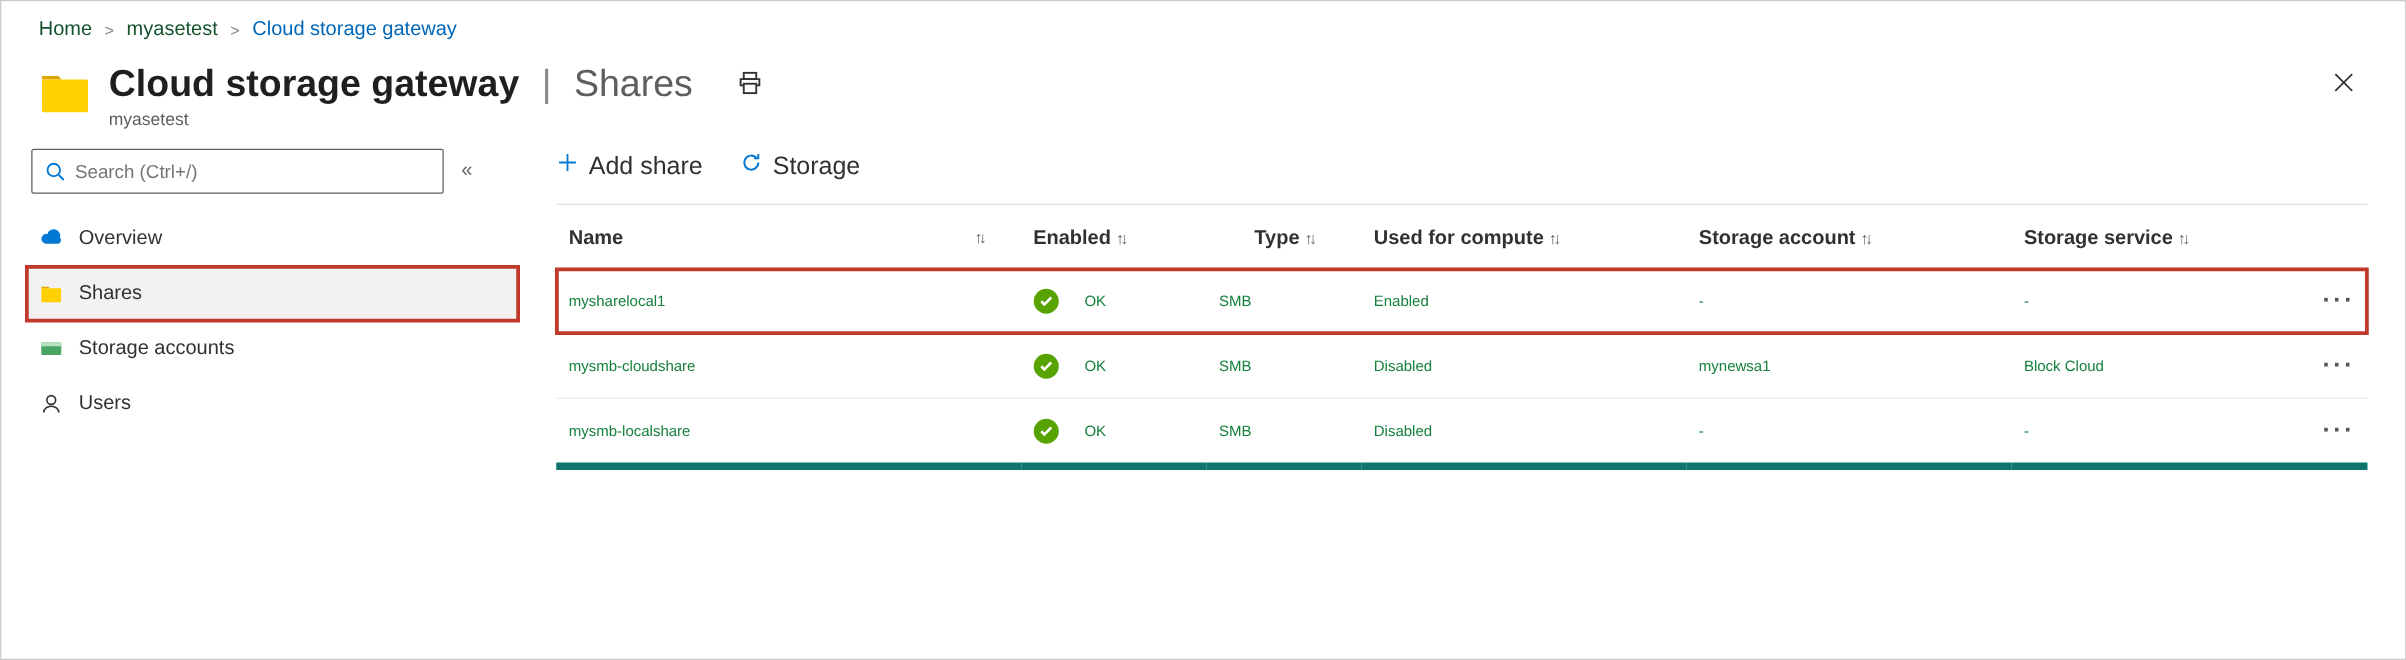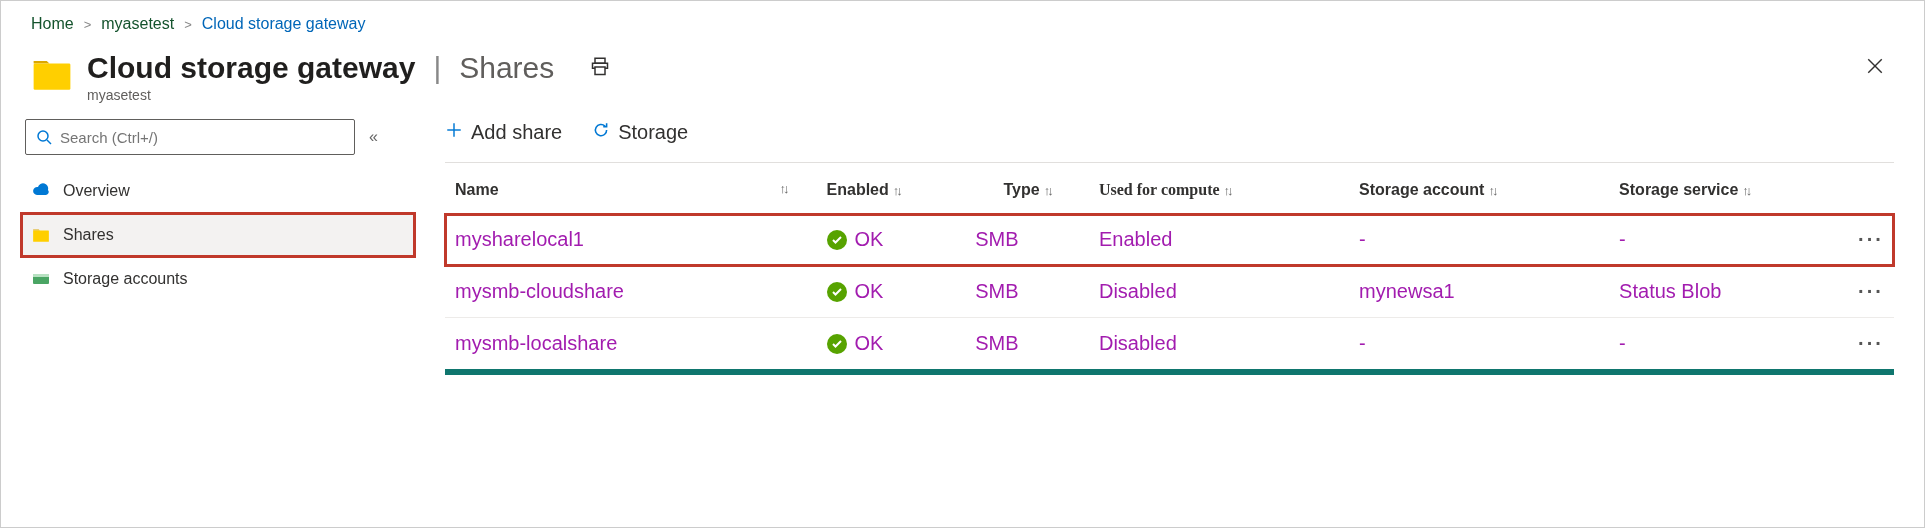--- a/index.html
+++ b/index.html
@@ -179,33 +179,33 @@
   }
   th .sort {
     color: #666;
     font-size: 13px;
     margin-left: 4px;
     letter-spacing: -3px;
   }
   th:first-child .sort { float: right; margin-right: 20px; }
   td {
     padding: 14px 10px;
-    font-size: 20px;
+    font-size: 12px;
     border-top: 1px solid #edebe9;
-    color: #a21caf;
+    color: #15803d;
   }
   tbody tr:last-child td { border-bottom: 6px solid #0f766e; }
   tr.highlight {
     outline: 3px solid #c0392b;
     outline-offset: -2px;
   }
   .status-cell {
     display: flex;
     align-items: center;
-    gap: 8px;
+    gap: 21px;
   }
   .status-ok {
     width: 20px; height: 20px;
     background: #57a300;
     border-radius: 50%;
     display: flex;
     align-items: center;
     justify-content: center;
   }
   .status-ok svg { width: 12px; height: 12px; }
@@ -213,21 +213,21 @@
     text-align: right;
     color: #555;
     font-size: 20px;
     letter-spacing: 2px;
     cursor: pointer;
     font-weight: bold;
   }
   .col-name { width: 300px; }
   .col-status { width: 120px; }
   .col-type { width: 100px; text-align: center; }
-  .col-compute { width: 210px; font-family: Liberation Serif, serif; }
+  .col-compute { width: 210px; }
   .col-account { width: 210px; }
   .col-service { width: 180px; }
   .col-actions { width: 50px; }
 
 </style>
 </head>
 <body>
 
 <nav class="breadcrumb">
   <a href="#">Home</a>
@@ -300,20 +300,29 @@
         <span>Shares</span>
       </li>
       <li class="nav-item">
         <span class="icon">
           <svg width="18" height="18" viewBox="0 0 18 18">
               <rect fill="#4aa564" x="1" y="4" width="16" height="10" rx="1"></rect>
               <rect fill="#b7e1c1" x="1" y="4" width="16" height="3"></rect>
             </svg>
         </span>
         <span>Storage accounts</span>
+      </li>
+      <li class="nav-item">
+        <span class="icon">
+          <svg width="18" height="18" viewBox="0 0 18 18" fill="none" stroke="#323130" stroke-width="1.3">
+              <circle cx="9" cy="6" r="3.5"></circle>
+              <path d="M3 16c0-3 3-5 6-5s6 2 6 5"></path>
+            </svg>
+        </span>
+        <span>Users</span>
       </li>
     </ul>
   </aside>
 
   <main class="main">
     <div class="toolbar">
       <div class="toolbar-btn">
         <span class="ticon">
           <svg width="18" height="18" viewBox="0 0 16 16" stroke="#0078d4" stroke-width="1.3">
               <line x1="8" y1="2" x2="8" y2="14"></line>
@@ -373,21 +382,21 @@
                   <svg viewBox="0 0 12 12" stroke="#fff" stroke-width="2" fill="none">
                     <path d="M2 6l2.5 2.5L10 3"></path>
                   </svg>
                 </span>
                 <span>OK</span>
               </div>
             </td>
           <td>SMB</td>
           <td>Disabled</td>
           <td>mynewsa1</td>
-          <td>Status Blob</td>
+          <td>Block Cloud</td>
           <td class="ellipsis">···</td>
         </tr>
         <tr>
           <td>mysmb-localshare</td>
           <td>
               <div class="status-cell">
                 <span class="status-ok">
                   <svg viewBox="0 0 12 12" stroke="#fff" stroke-width="2" fill="none">
                     <path d="M2 6l2.5 2.5L10 3"></path>
                   </svg>

